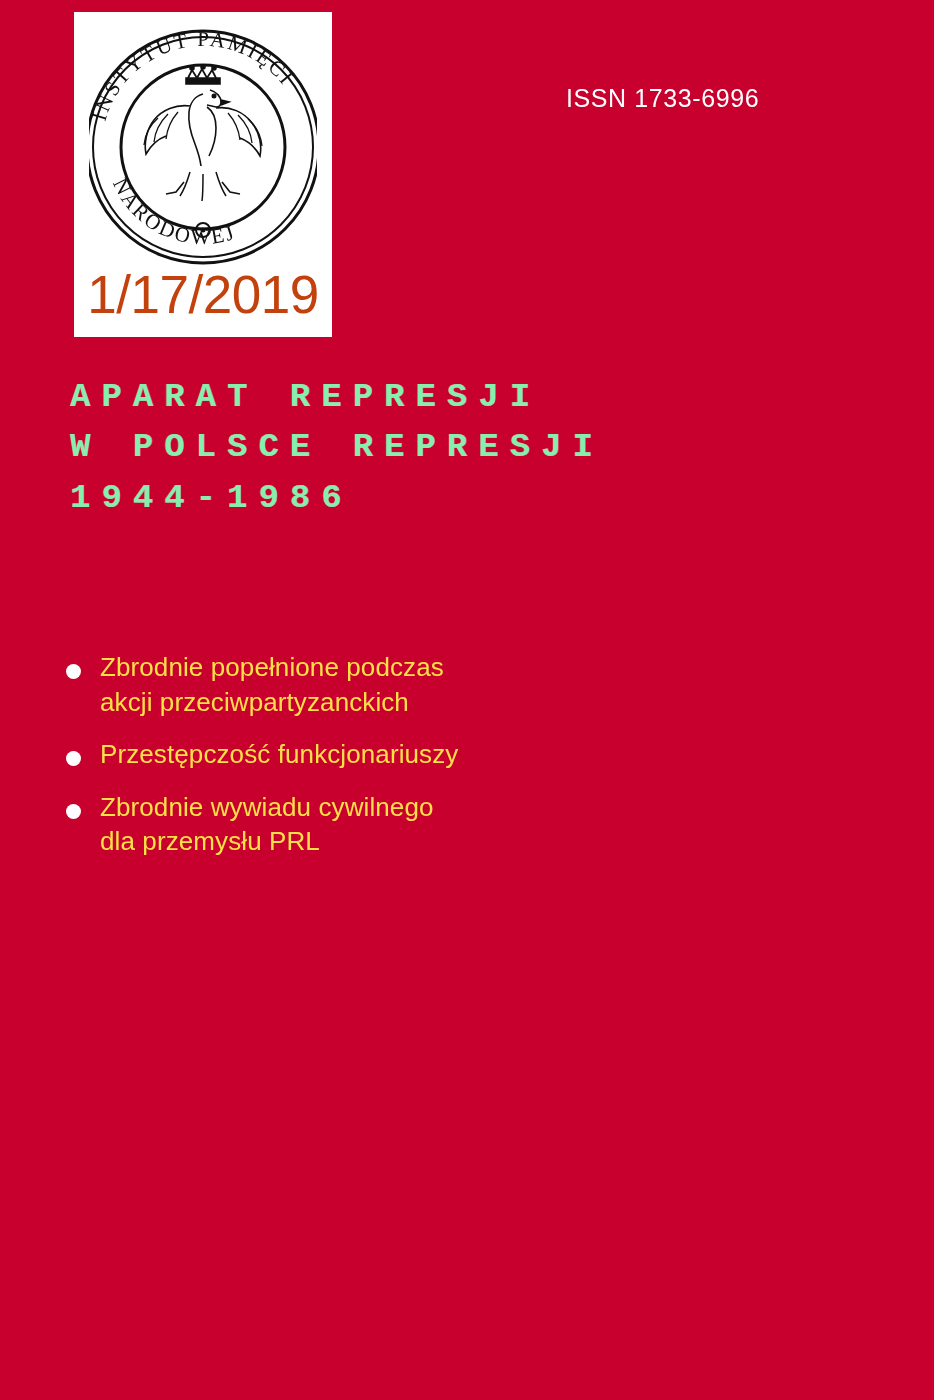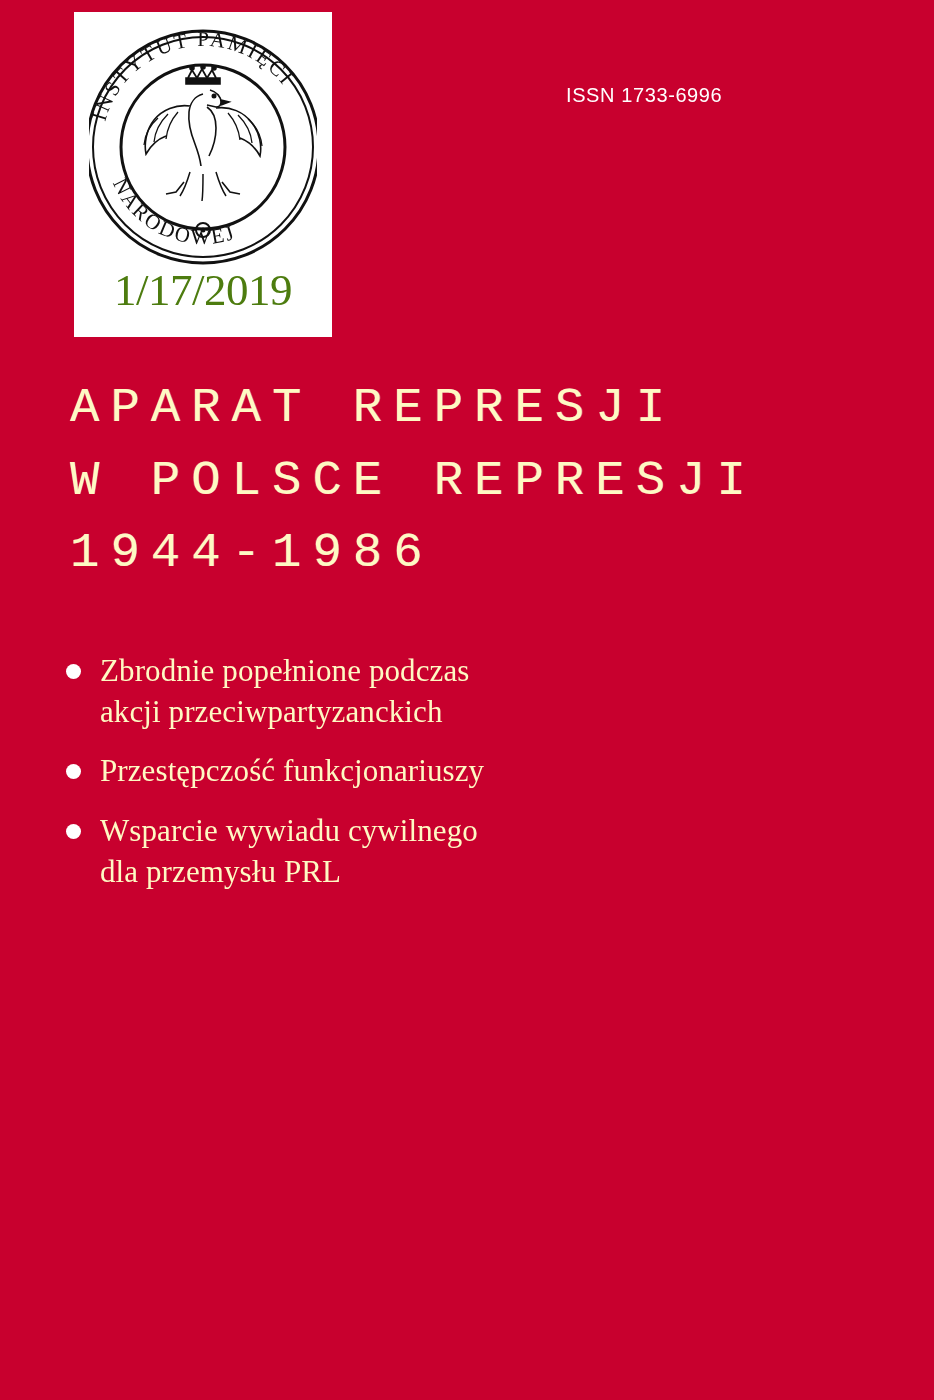--- a/index.html
+++ b/index.html
@@ -36,51 +36,51 @@
   .seal {
     position: relative;
     width: 228px;
     height: 250px;
     margin-top: 10px;
   }
   .seal svg {
     display: block;
   }
   .issue-number {
-    font-family: Liberation Serif, serif;
-    font-size: 45px;
-    color: #4d7c0f;
+    font-family: Liberation Sans, sans-serif;
+    font-size: 53px;
+    color: #c2410c;
     letter-spacing: -0.5px;
     line-height: 1;
     margin-top: -4px;
   }
 
   
   .issn {
     position: absolute;
     left: 566px;
     top: 84px;
-    font-size: 20px;
+    font-size: 25px;
     color: #ffffff;
     letter-spacing: 0.6px;
     font-family: "Liberation Sans", sans-serif;
   }
 
   
   .title-block {
     position: absolute;
     left: 70px;
     top: 372px;
     width: 800px;
   }
   .title-line {
     font-family: "Liberation Mono", monospace;
-    font-weight: normal;
-    color: #fef9c3;
-    font-size: 49px;
+    font-weight: bold;
+    color: #86efac;
+    font-size: 34px;
     letter-spacing: 11px;
     line-height: 1.48;
     white-space: nowrap;
     text-shadow:
       0.6px 0 0 rgba(255,255,255,0.35),
       -0.6px 0.4px 0 rgba(255,255,255,0.25);
   }
 
   
   .bullets {
@@ -97,24 +97,24 @@
   .bullet-dot {
     width: 15px;
     height: 15px;
     border-radius: 50%;
     background: #ffffff;
     flex: 0 0 auto;
     margin-top: 14px;
     margin-right: 19px;
   }
   .bullet-text {
-    color: #fef9c3;
-    font-size: 31px;
+    color: #fde047;
+    font-size: 26px;
     line-height: 1.33;
-    font-family: Liberation Serif, serif;
+    font-family: Liberation Sans, sans-serif;
     font-weight: 300;
     letter-spacing: 0.1px;
   }
   .bullet-text .l2 {
     display: block;
   }
 </style>
 </head>
 <body>
 
@@ -193,19 +193,19 @@
     <div class="bullet-item">
       <span class="bullet-dot"></span>
       <span class="bullet-text">
         <span>Przestępczość funkcjonariuszy</span>
       </span>
     </div>
 
     <div class="bullet-item">
       <span class="bullet-dot"></span>
       <span class="bullet-text">
-        <span>Wsparcie wywiadu cywilnego</span>
+        <span>Zbrodnie wywiadu cywilnego</span>
         <span class="l2">dla przemysłu PRL</span>
       </span>
     </div>
 
   </div>
 </div>
 
 </body></html>

